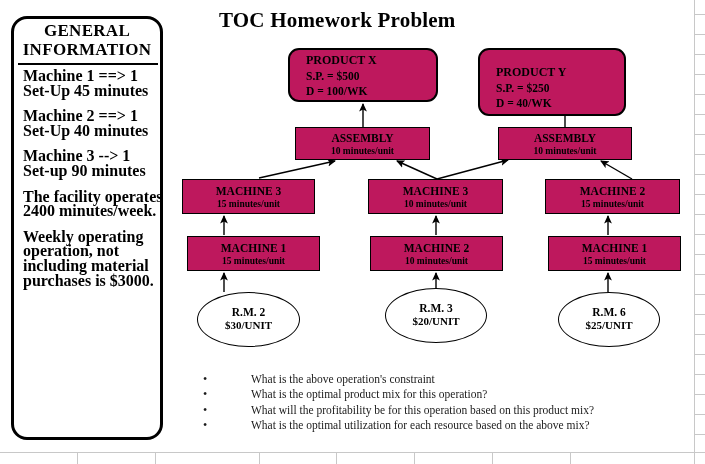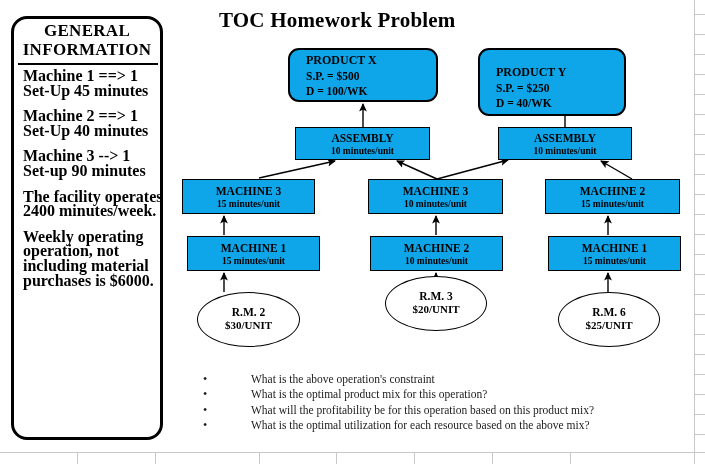--- a/index.html
+++ b/index.html
@@ -78,21 +78,21 @@
     top: 8px;
     font-weight: bold;
     font-size: 21px;
     letter-spacing: 0.2px;
     white-space: nowrap;
   }
   
   .node {
     position: absolute;
     box-sizing: border-box;
-    background: #0ea5e9;
+    background: #be185d;
     text-align: center;
     border: 1px solid #000;
   }
   .node.product {
     border: 2px solid #000;
     border-radius: 11px;
     text-align: left;
   }
   .node .l1 {
     font-weight: bold;
@@ -235,21 +235,21 @@
       <div class="blk">
       </div>
       <div class="blk">
         <div class="ln">The facility operates</div>
         <div class="ln">2400 minutes/week.</div>
       </div>
       <div class="blk">
         <div class="ln">Weekly operating</div>
         <div class="ln">operation, not</div>
         <div class="ln">including  material</div>
-        <div class="ln">purchases is $6000.</div>
+        <div class="ln">purchases is $3000.</div>
       </div>
     </div>
   </div>
 
   <div id="page-title">TOC Homework Problem</div>
 
   <svg id="connectors" viewBox="0 0 705 464" xmlns="http://www.w3.org/2000/svg">
     <defs>
       <marker id="ah" markerWidth="9" markerHeight="9" refX="7.5" refY="4.5" orient="auto" markerUnits="userSpaceOnUse">
         <path d="M0,0.6 L8.5,4.5 L0,8.4 L2,4.5 Z" fill="#000"></path>
@@ -333,21 +333,21 @@
   <div class="node machine" style="left:548px; top:236px; width:133px; height:35px;">
     <div class="l1">MACHINE 1</div>
     <div class="l2">15 minutes/unit</div>
   </div>
 
   <div class="rm" style="left:197px; top:292px; width:103px; height:55px;">
     <div class="l1">R.M. 2</div>
     <div class="l2">$30/UNIT</div>
   </div>
 
-  <div class="rm" style="left:385px; top:276px; width:102px; height:55px;">
+  <div class="rm" style="left:385px; top:288px; width:102px; height:55px;">
     <div class="l1">R.M. 3</div>
     <div class="l2">$20/UNIT</div>
   </div>
 
   <div class="rm" style="left:558px; top:292px; width:102px; height:55px;">
     <div class="l1">R.M. 6</div>
     <div class="l2">$25/UNIT</div>
   </div>
 
   <div id="questions">

